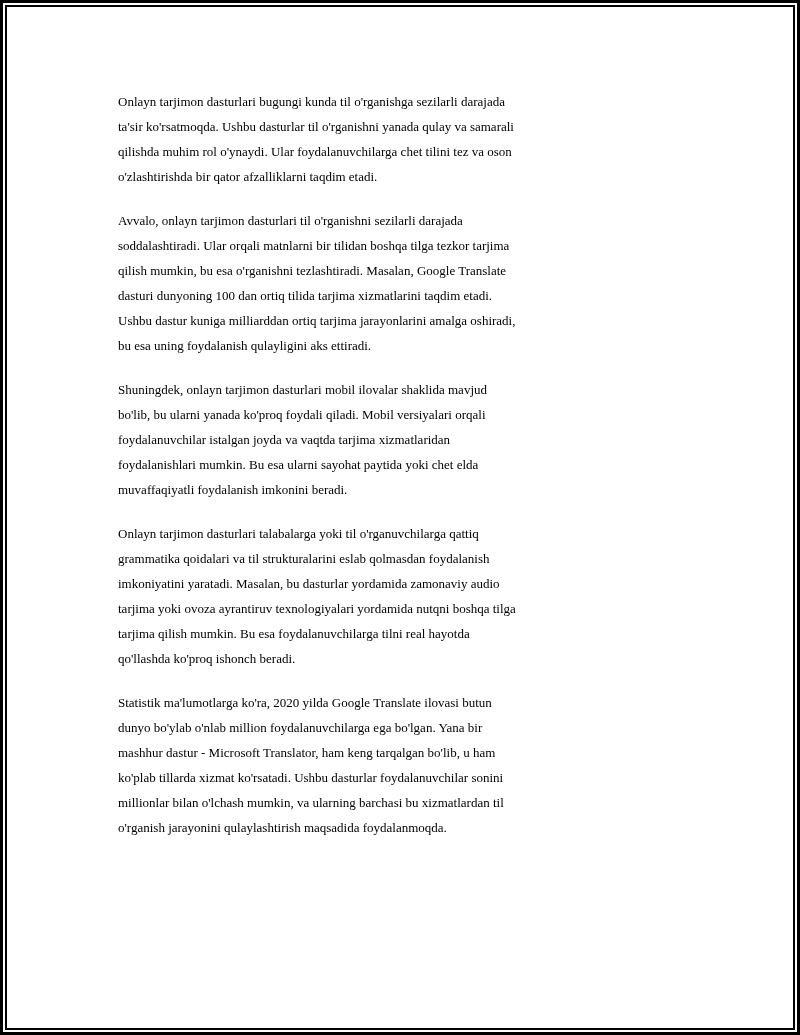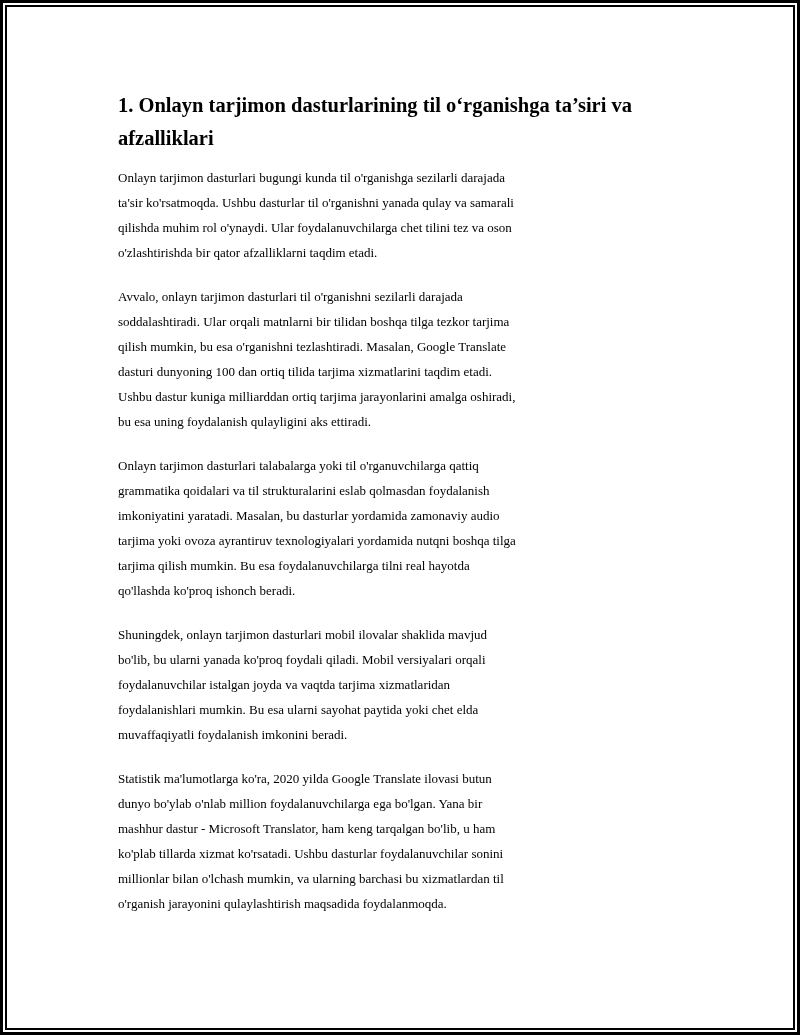--- a/index.html
+++ b/index.html
@@ -45,47 +45,45 @@
     white-space: pre-line;
   }
 </style>
 </head>
 <body>
 
 <div class="frame-outer"></div>
 <div class="frame-inner"></div>
 
 <div class="content">
-  <h1 class="doc-title">1. Onlayn tarjimon dasturlarining til o‘rganishga ta’siri va
-afzalliklari</h1>
 
   <p class="doc-para">Onlayn tarjimon dasturlari bugungi kunda til o'rganishga sezilarli darajada
 ta'sir ko'rsatmoqda. Ushbu dasturlar til o'rganishni yanada qulay va samarali
 qilishda muhim rol o'ynaydi. Ular foydalanuvchilarga chet tilini tez va oson
 o'zlashtirishda bir qator afzalliklarni taqdim etadi.</p>
 
   <p class="doc-para">Avvalo, onlayn tarjimon dasturlari til o'rganishni sezilarli darajada
 soddalashtiradi. Ular orqali matnlarni bir tilidan boshqa tilga tezkor tarjima
 qilish mumkin, bu esa o'rganishni tezlashtiradi. Masalan, Google Translate
 dasturi dunyoning 100 dan ortiq tilida tarjima xizmatlarini taqdim etadi.
 Ushbu dastur kuniga milliarddan ortiq tarjima jarayonlarini amalga oshiradi,
 bu esa uning foydalanish qulayligini aks ettiradi.</p>
 
+  <p class="doc-para">Shuningdek, onlayn tarjimon dasturlari mobil ilovalar shaklida mavjud
+bo'lib, bu ularni yanada ko'proq foydali qiladi. Mobil versiyalari orqali
+foydalanuvchilar istalgan joyda va vaqtda tarjima xizmatlaridan
+foydalanishlari mumkin. Bu esa ularni sayohat paytida yoki chet elda
+muvaffaqiyatli foydalanish imkonini beradi.</p>
+
   <p class="doc-para">Onlayn tarjimon dasturlari talabalarga yoki til o'rganuvchilarga qattiq
 grammatika qoidalari va til strukturalarini eslab qolmasdan foydalanish
 imkoniyatini yaratadi. Masalan, bu dasturlar yordamida zamonaviy audio
 tarjima yoki ovoza ayrantiruv texnologiyalari yordamida nutqni boshqa tilga
 tarjima qilish mumkin. Bu esa foydalanuvchilarga tilni real hayotda
 qo'llashda ko'proq ishonch beradi.</p>
-
-  <p class="doc-para">Shuningdek, onlayn tarjimon dasturlari mobil ilovalar shaklida mavjud
-bo'lib, bu ularni yanada ko'proq foydali qiladi. Mobil versiyalari orqali
-foydalanuvchilar istalgan joyda va vaqtda tarjima xizmatlaridan
-foydalanishlari mumkin. Bu esa ularni sayohat paytida yoki chet elda
-muvaffaqiyatli foydalanish imkonini beradi.</p>
 
   <p class="doc-para">Statistik ma'lumotlarga ko'ra, 2020 yilda Google Translate ilovasi butun
 dunyo bo'ylab o'nlab million foydalanuvchilarga ega bo'lgan. Yana bir
 mashhur dastur - Microsoft Translator, ham keng tarqalgan bo'lib, u ham
 ko'plab tillarda xizmat ko'rsatadi. Ushbu dasturlar foydalanuvchilar sonini
 millionlar bilan o'lchash mumkin, va ularning barchasi bu xizmatlardan til
 o'rganish jarayonini qulaylashtirish maqsadida foydalanmoqda.</p>
 </div>
 
 </body></html>

